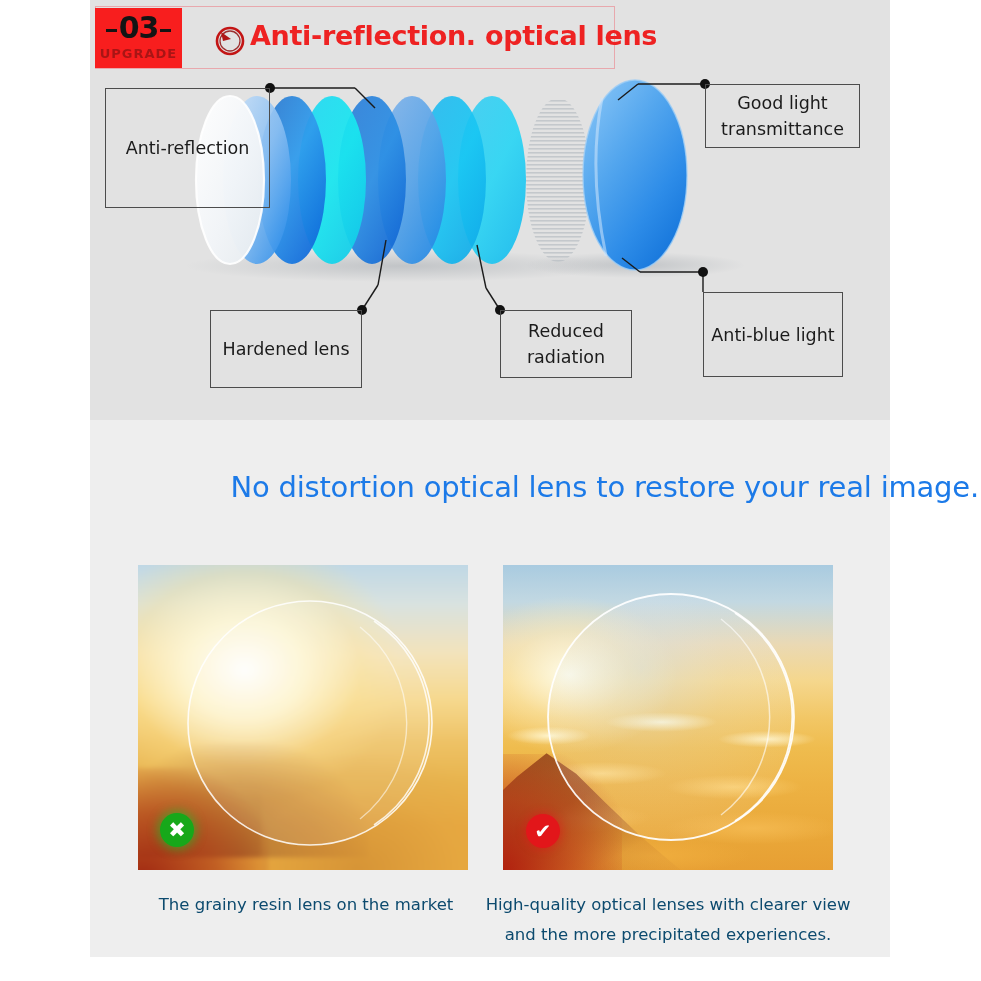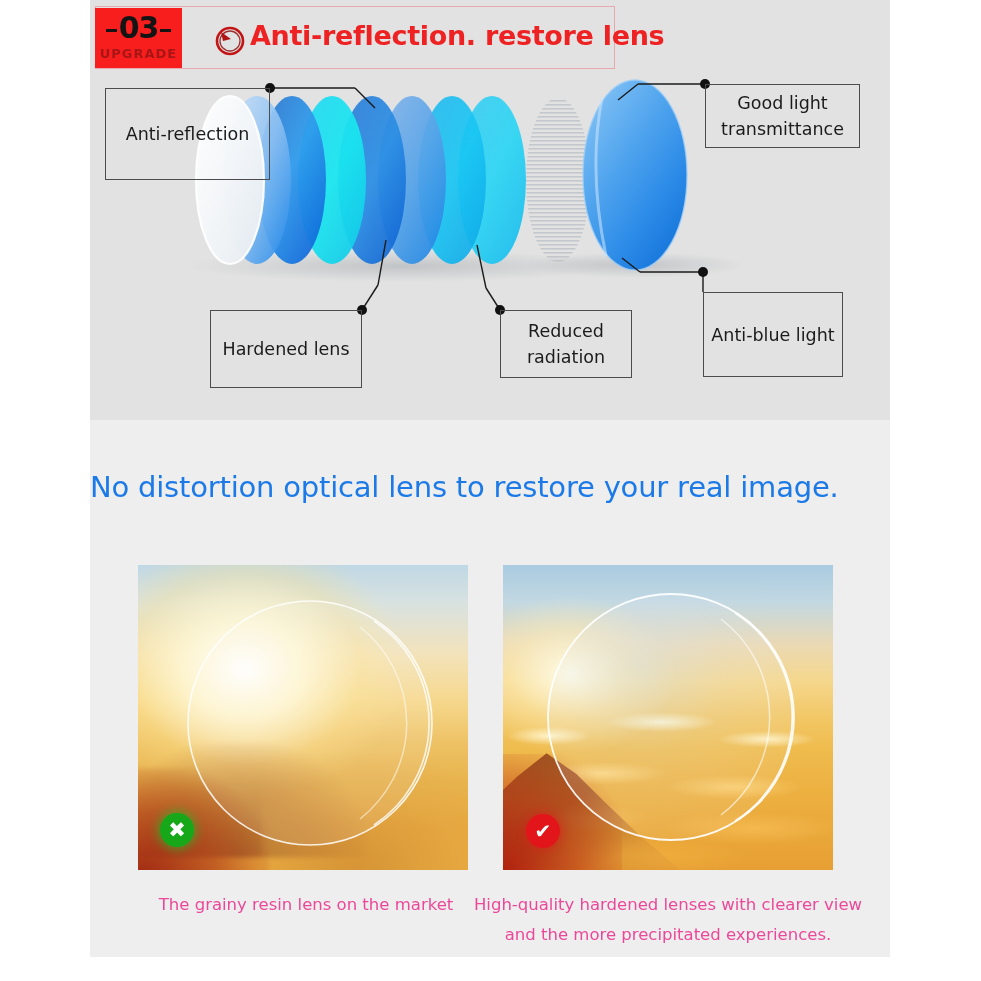--- a/index.html
+++ b/index.html
@@ -114,39 +114,39 @@
     align-items: center;
     justify-content: center;
     text-align: center;
     font-family: "DejaVu Sans", sans-serif;
     font-size: 17.5px;
     color: #1b1b1b;
     line-height: 26px;
     background: transparent;
   }
   .callout span { display:block; padding: 0 6px; }
-  #cal-anti      { left:105px;  top:88px;  width:165px; height:92px; }
+  #cal-anti      { left:105px;  top:88px;  width:165px; height:120px; }
   #cal-good      { left:705px;  top:84px;  width:155px; height:64px; }
   #cal-hard      { left:210px;  top:310px; width:152px; height:78px; }
   #cal-reduced   { left:500px;  top:310px; width:132px; height:68px; }
   #cal-blue      { left:703px;  top:292px; width:140px; height:85px; }
 
   
   .connectors {
     position: absolute;
     left: 0; top: 0; width: 981px; height: 981px;
     pointer-events: none;
   }
 
   
   .headline {
     position: absolute;
     left: 90px; top: 470px;
     width: 889px;
-    text-align: left;
+    text-align: right;
     font-family: "DejaVu Sans", sans-serif;
     font-size: 29px;
     color: #1c7ae8;
     letter-spacing: -0.2px;
     white-space: nowrap;
   }
 
   
   .panel {
     position: absolute;
@@ -252,21 +252,21 @@
     box-shadow: 0 0 9px 2px rgba(226,22,26,.45);
     font-size: 20px;
   }
 
   .caption {
     position: absolute;
     width: 400px;
     text-align: center;
     font-family: "DejaVu Sans", sans-serif;
     font-size: 16.5px;
-    color: #ec4899;
+    color: #0c4a6e;
     line-height: 30px;
   }
   #cap-left  { left: 106px; top: 890px; }
   #cap-right { left: 468px; top: 890px; }
   .caption span { display: block; }
 </style>
 </head>
 <body>
 
 <div id="page">
@@ -414,21 +414,21 @@
   </div>
 
   <div class="banner-icon">
     <svg width="36" height="36" viewBox="0 0 36 36" xmlns="http://www.w3.org/2000/svg">
       <circle cx="18" cy="19" r="13" fill="none" stroke="#c31515" stroke-width="2.6"></circle>
       <circle cx="18" cy="19" r="10" fill="none" stroke="#8f1010" stroke-width="1.3" opacity=".85"></circle>
       <path d="M 9 10 L 19 17 L 11 19 Z" fill="#b01414"></path>
     </svg>
   </div>
 
-  <div class="banner-title">Anti-reflection. restore lens</div>
+  <div class="banner-title">Anti-reflection. optical lens</div>
 
   <div class="headline">No distortion optical lens to restore your real image.</div>
 
   <div class="panel" id="panel-left">
     <div class="photo photo-left">
       <div class="ridge"></div>
       <div class="ridge2"></div>
       <div class="darkcorner"></div>
     </div>
     <svg class="lens-overlay" width="330" height="305" viewBox="0 0 330 305" xmlns="http://www.w3.org/2000/svg">
@@ -458,17 +458,17 @@
       <path d="M 218 54 A 123 123 0 0 1 218 250" fill="none" stroke="rgba(255,255,255,.6)" stroke-width="1.5"></path>
     </svg>
     <div class="badge-mark" id="mark-check">✔</div>
   </div>
 
   <div class="caption" id="cap-left">
     <span>The grainy resin lens on the market</span>
   </div>
 
   <div class="caption" id="cap-right">
-    <span>High-quality hardened lenses with clearer view</span>
+    <span>High-quality optical lenses with clearer view</span>
     <span>and the more precipitated experiences.</span>
   </div>
 
 </div>
 
 </body></html>

